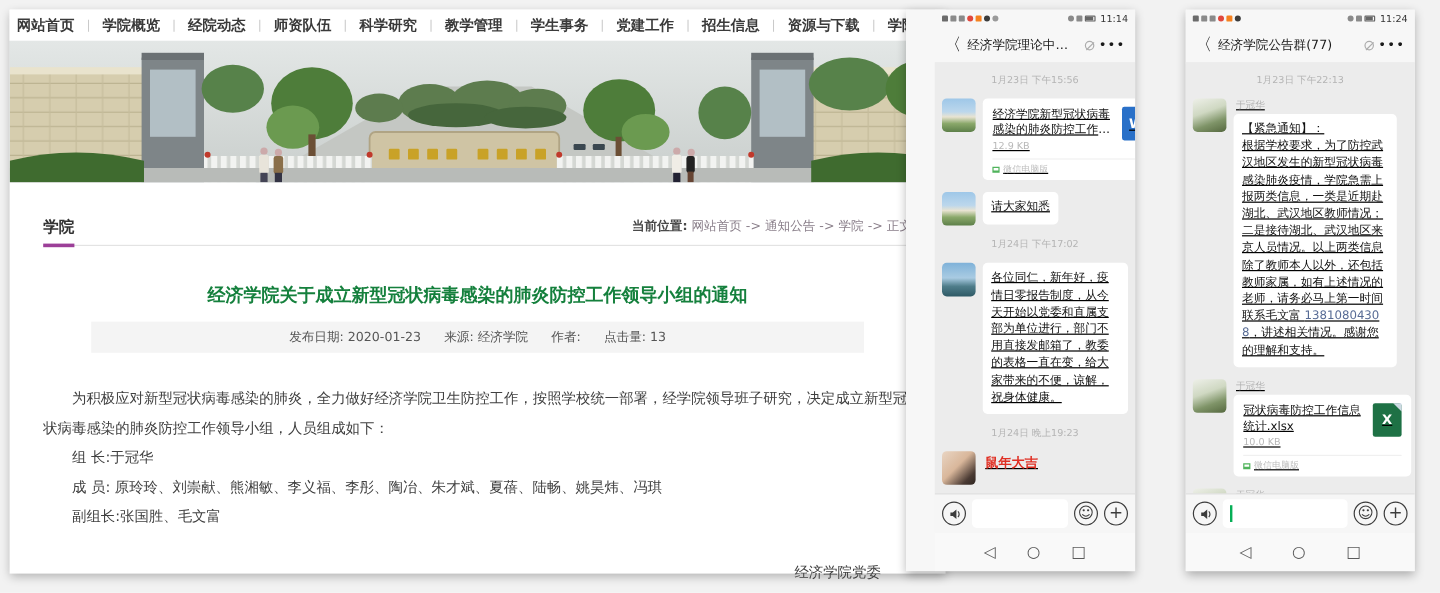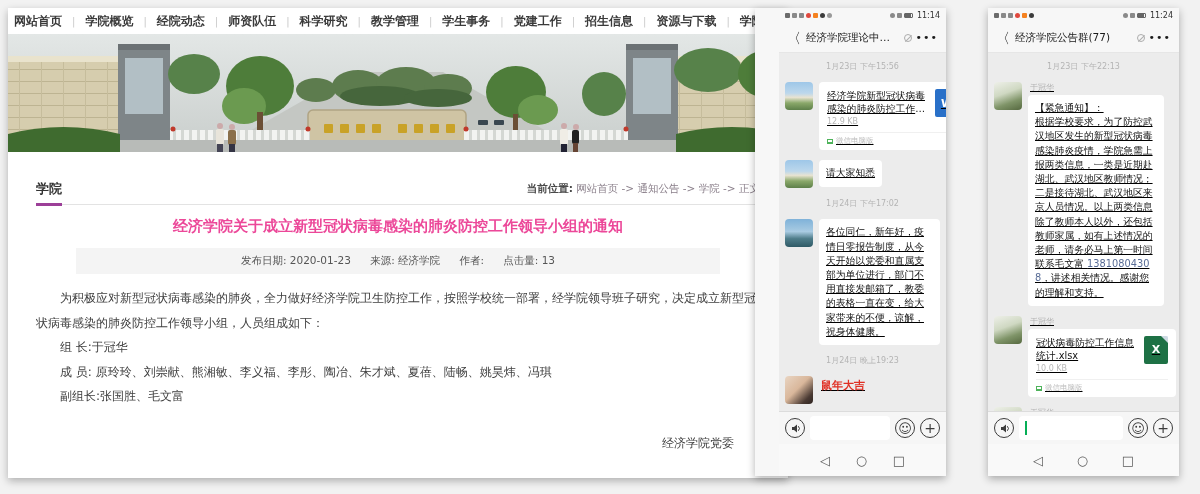--- a/index.html
+++ b/index.html
@@ -18,25 +18,25 @@
   .banner { position:relative; height:118px; overflow:hidden; background:#d8dcdb; }
   .banner svg { display:block; }
 
   .wcontent { padding:28px 28px 0 28px; }
   .sec-head { display:flex; justify-content:space-between; align-items:center; border-bottom:1px solid #e3e3e3; padding-bottom:6px; position:relative; }
   .sec-title { font-size:13px; font-weight:bold; color:#333; }
   .sec-head .purple-tick { position:absolute; left:0; bottom:-2px; width:26px; height:3px; background:#9c3f98; }
   .crumbs { font-size:10.5px; color:#8a7f8a; }
   .crumbs b { color:#4a4a4a; }
 
-  .art-title { margin-top:12px; text-align:center; font-size:15px; font-weight:bold; color:#ec4899; }
+  .art-title { margin-top:32px; text-align:center; font-size:15px; font-weight:bold; color:#15803d; }
   .art-meta { margin:12px 40px 0 40px; background:#f4f4f4; text-align:center; font-size:10.5px; color:#555;
               padding:6px 0; }
   .art-meta span { margin:0 8px; }
-  .art-body { margin-top:12px; font-size:12px; color:#404040; line-height:2.05; }
+  .art-body { margin-top:26px; font-size:12px; color:#404040; line-height:2.05; }
   .art-body p { text-indent:2em; }
   .art-sign { text-align:right; padding-right:26px; font-size:12px; color:#404040; margin-top:26px; }
 
   
   .phone { position:absolute; top:8px; width:191px; height:468px; background:#f7f7f7;
            box-shadow:0 3px 8px rgba(0,0,0,.3); display:flex; flex-direction:column; overflow:hidden; }
   .phone1 { left:755px;padding-left:24px; }
   .phone2 { left:988px; }
 
   .statusbar { height:15px; display:flex; align-items:center; justify-content:space-between; padding:0 6px; background:#f7f7f7; }

